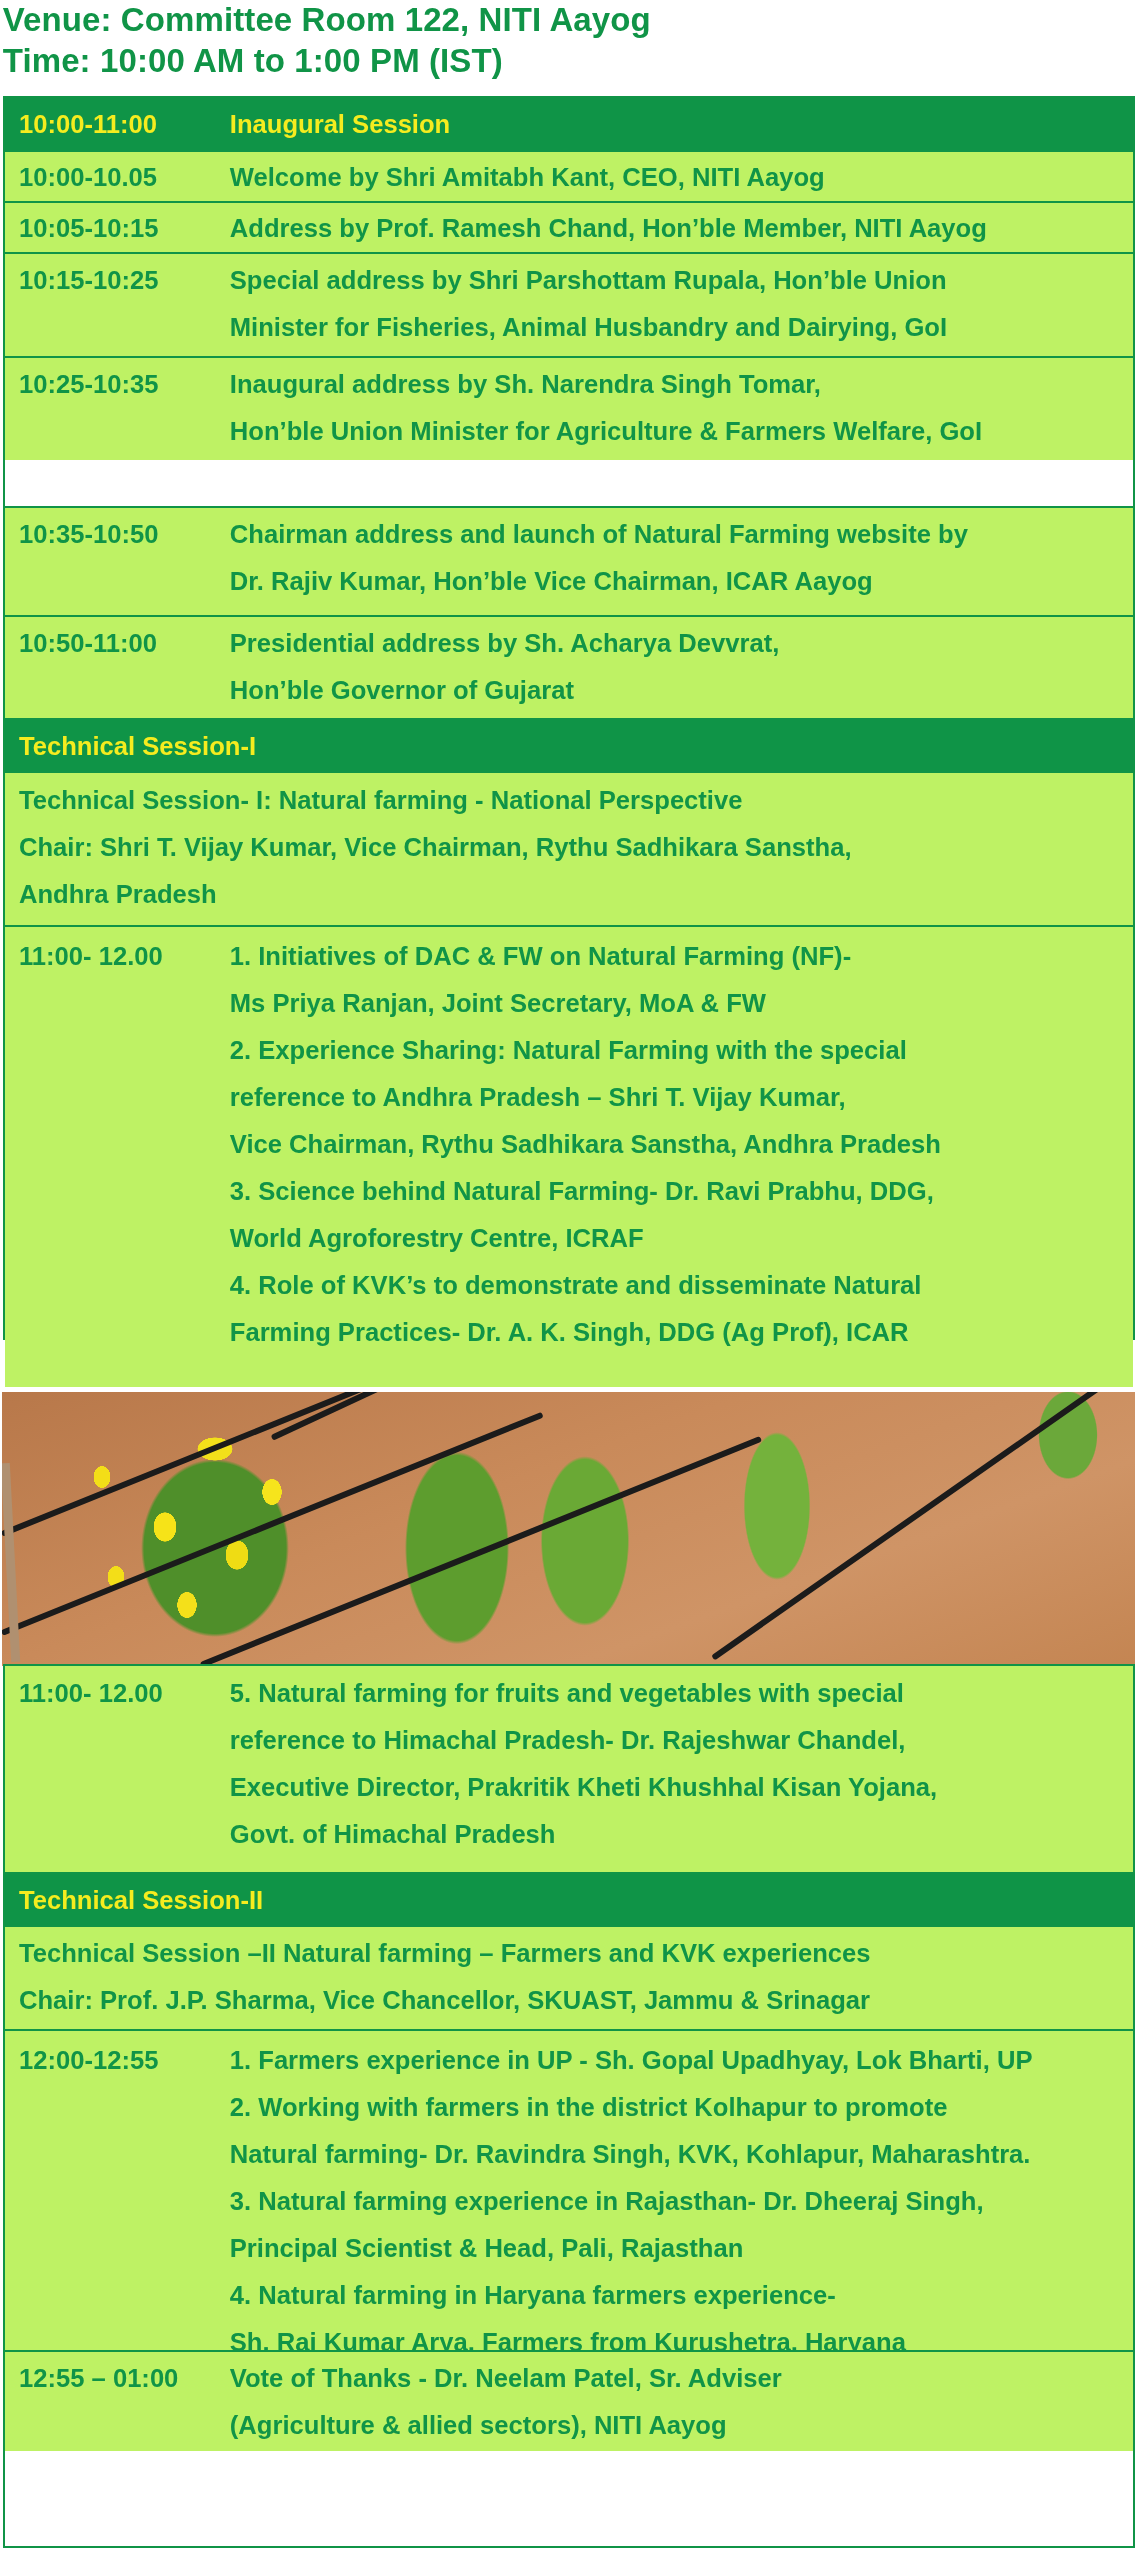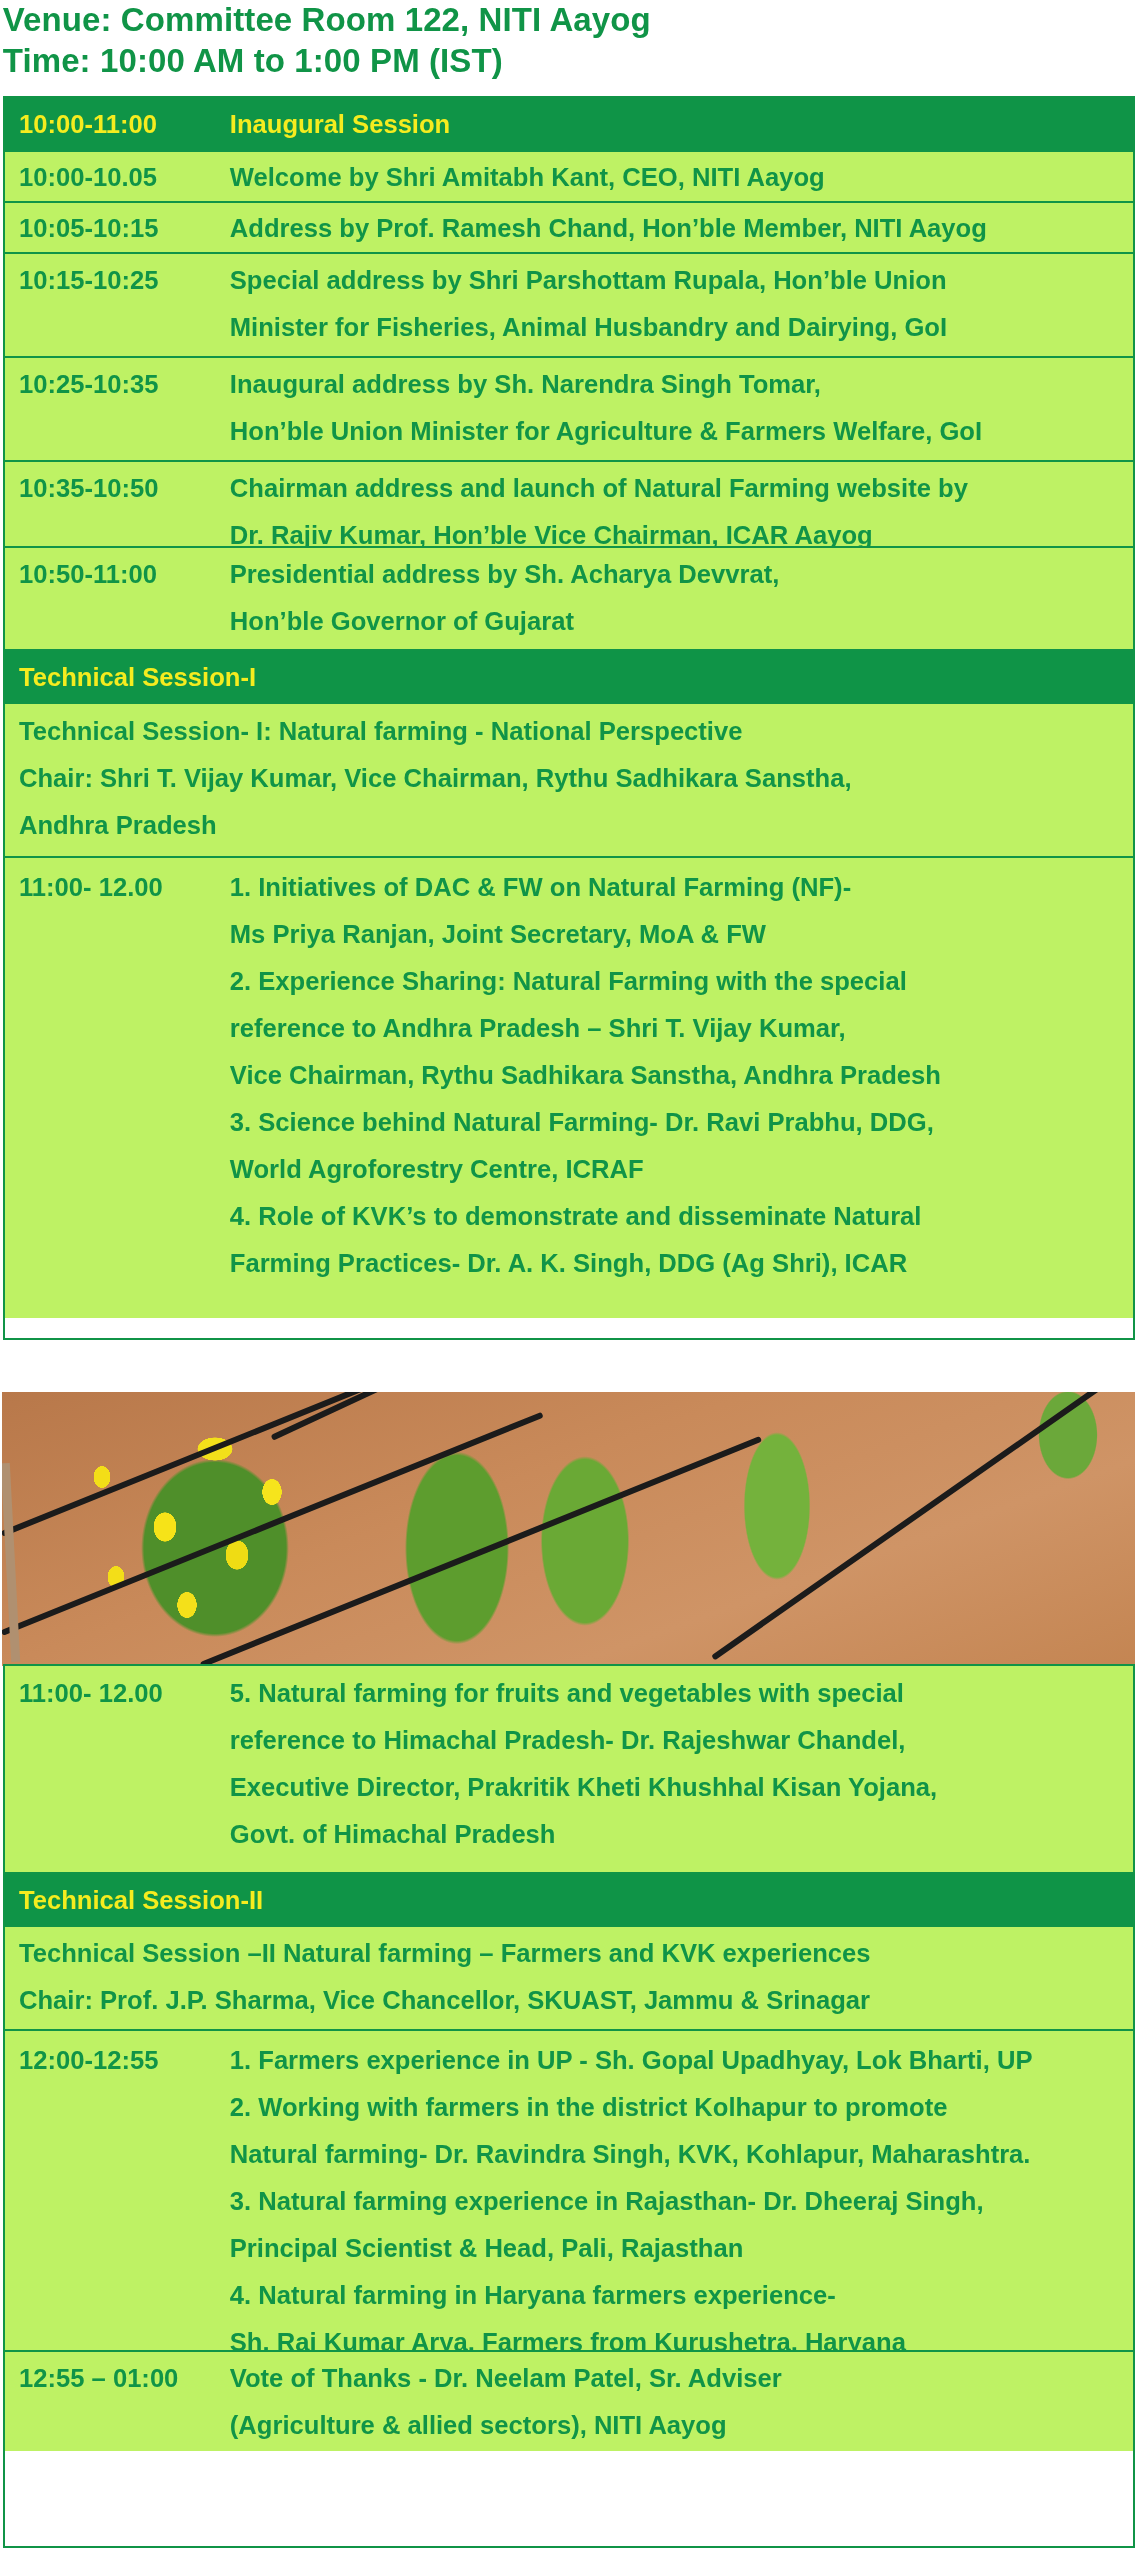--- a/index.html
+++ b/index.html
@@ -68,21 +68,21 @@
   </div>
 
   <div class="row" style="height:104px;">
     <span class="time" style="top:2.8px;">10:25-10:35</span>
     <span class="desc" style="top:2.8px;">
       <span class="line">Inaugural address by  Sh. Narendra Singh Tomar,</span>
       <span class="line">Hon’ble Union Minister for Agriculture &amp; Farmers Welfare, GoI</span>
     </span>
   </div>
 
-  <div class="row" style="height:86px;">
+  <div class="row" style="height:109px;margin-top:46px;">
     <span class="time" style="top:2.8px;">10:35-10:50</span>
     <span class="desc" style="top:2.8px;">
       <span class="line">Chairman address and launch of Natural Farming website by</span>
       <span class="line">Dr. Rajiv Kumar, Hon’ble Vice Chairman, ICAR Aayog</span>
     </span>
   </div>
 
   <div class="row" style="height:103px;">
     <span class="time" style="top:2.8px;">10:50-11:00</span>
     <span class="desc" style="top:2.8px;">
@@ -107,21 +107,21 @@
     <span class="time" style="top:5.7px;">11:00- 12.00</span>
     <span class="desc" style="top:5.7px;">
       <span class="line">1. Initiatives of DAC &amp; FW on Natural Farming (NF)-</span>
       <span class="line">Ms Priya Ranjan, Joint Secretary, MoA &amp; FW</span>
       <span class="line">2. Experience Sharing: Natural Farming with the special</span>
       <span class="line">reference to Andhra Pradesh – Shri T. Vijay Kumar,</span>
       <span class="line">Vice Chairman, Rythu Sadhikara Sanstha, Andhra Pradesh</span>
       <span class="line">3. Science behind Natural Farming- Dr. Ravi Prabhu, DDG,</span>
       <span class="line">World Agroforestry Centre, ICRAF</span>
       <span class="line">4. Role of KVK’s to demonstrate and disseminate Natural</span>
-      <span class="line">Farming Practices- Dr. A. K. Singh, DDG (Ag Shri), ICAR</span>
+      <span class="line">Farming Practices- Dr. A. K. Singh, DDG (Ag Prof), ICAR</span>
     </span>
   </div>
 </div>
 
 <div class="photo" title="field photo: marigold flowers and green plants with black drip irrigation pipes on reddish soil">
   <div class="pipe" style="left:0px; top:139px; width:441px; transform:rotate(-22deg);"></div>
   <div class="pipe" style="left:0px; top:238px; width:583px; transform:rotate(-22deg);"></div>
   <div class="pipe" style="left:199px; top:270px; width:604px; transform:rotate(-22deg);"></div>
   <div class="pipe" style="left:711px; top:263px; width:512px; transform:rotate(-35deg);"></div>
   <div class="pipe" style="left:270px; top:43px; width:213px; transform:rotate(-25deg);"></div>

